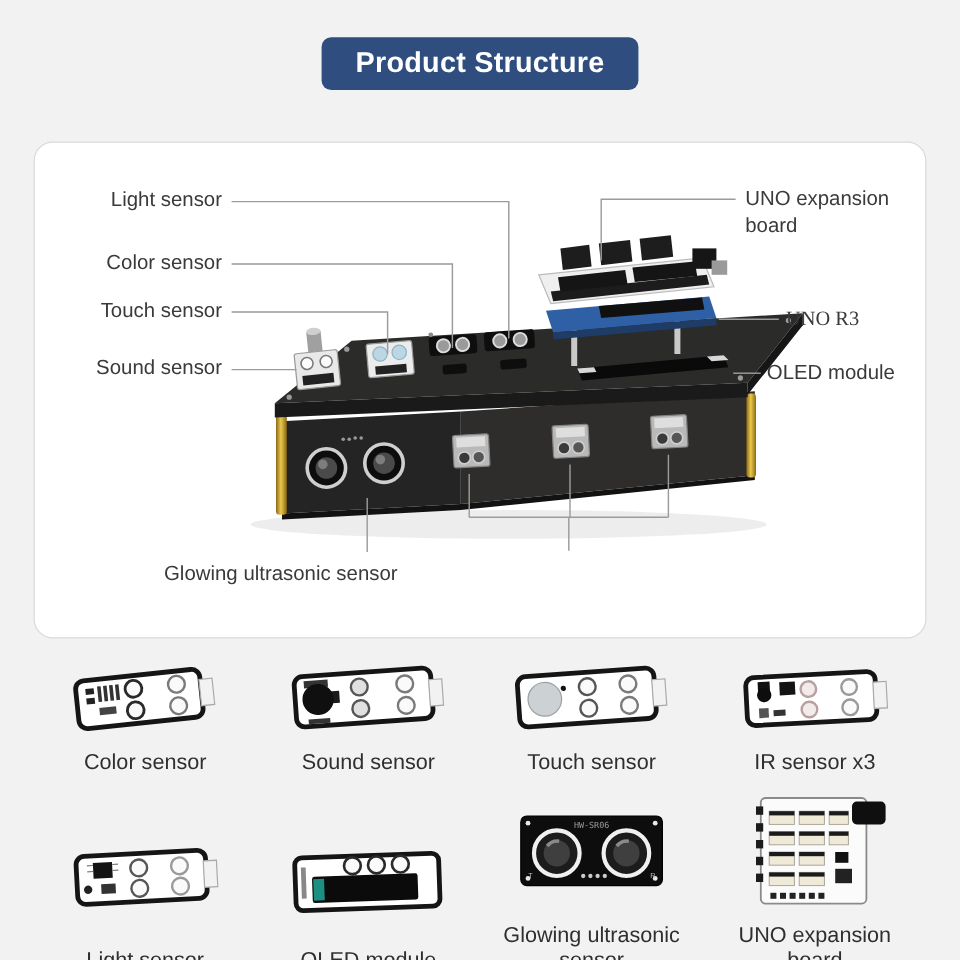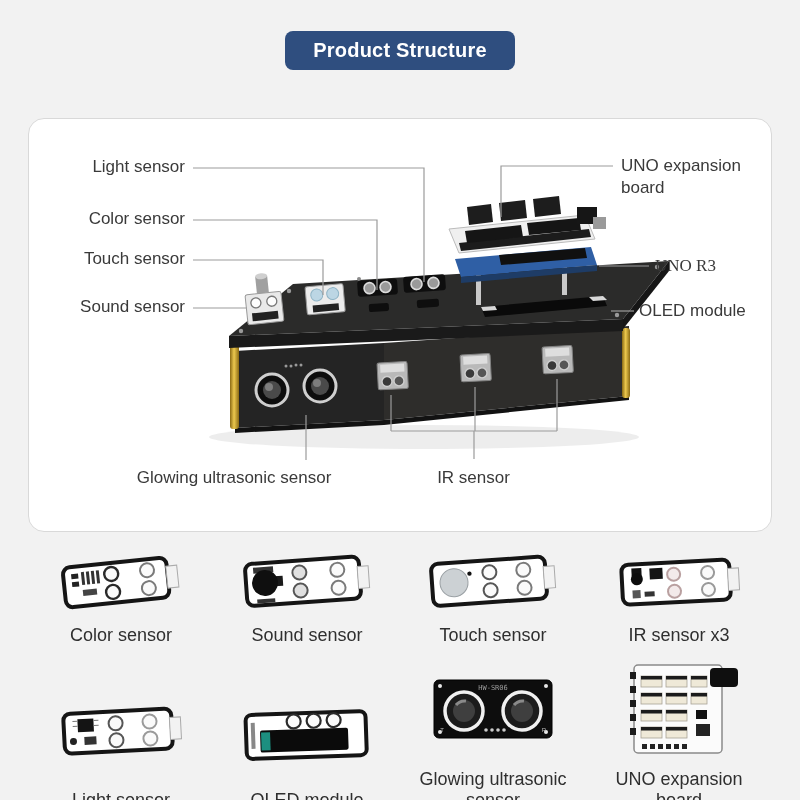--- a/index.html
+++ b/index.html
@@ -5,21 +5,21 @@
   html,body{margin:0;padding:0;}
   body{
     width:800px;height:800px;position:relative;overflow:hidden;
     background:#f2f2f2;
     font-family:"Liberation Sans","DejaVu Sans",sans-serif;
     color:#3a3a3a;
   }
   
   .banner-wrap{position:absolute;top:31px;left:0;width:800px;display:flex;justify-content:center;}
   .banner{
-    background:#2f4e7f;color:#ffffff;font-size:20px;font-weight:700;
+    background:#2f4e7f;color:#ffffff;font-size:24px;font-weight:700;
     padding:8px 28px;border-radius:8px;letter-spacing:.2px;
   }
   
   .panel{
     position:absolute;left:28px;top:118px;width:744px;height:414px;
     background:#ffffff;border:1px solid #d9d9d9;border-radius:16px;
     box-sizing:border-box;
   }
   .panel svg.diagram{position:absolute;left:0;top:0;}
   .dlabel{position:absolute;font-size:17px;line-height:22px;color:#3a3a3a;white-space:nowrap;}
@@ -184,21 +184,20 @@
   </svg>
 
   <div class="dlabel lbl-light">Light sensor</div>
   <div class="dlabel lbl-color">Color sensor</div>
   <div class="dlabel lbl-touch">Touch sensor</div>
   <div class="dlabel lbl-sound">Sound sensor</div>
   <div class="dlabel wrap lbl-unoexp">UNO expansion board</div>
   <div class="dlabel lbl-unor3">UNO R3</div>
   <div class="dlabel lbl-oled">OLED module</div>
   <div class="dlabel lbl-ultra">Glowing ultrasonic sensor</div>
-  <div class="dlabel lbl-ir">IR sensor</div>
 </div>
 
 <div class="parts">
   <div class="parts-row">
 
     <div class="part">
       <div class="thumb">
           <svg width="150" height="70" viewBox="0 0 150 70">
         <g transform="rotate(-6 75 35)">
           <rect x="18" y="16" width="104" height="40" rx="7" fill="#fff" stroke="#151515" stroke-width="4"></rect>

